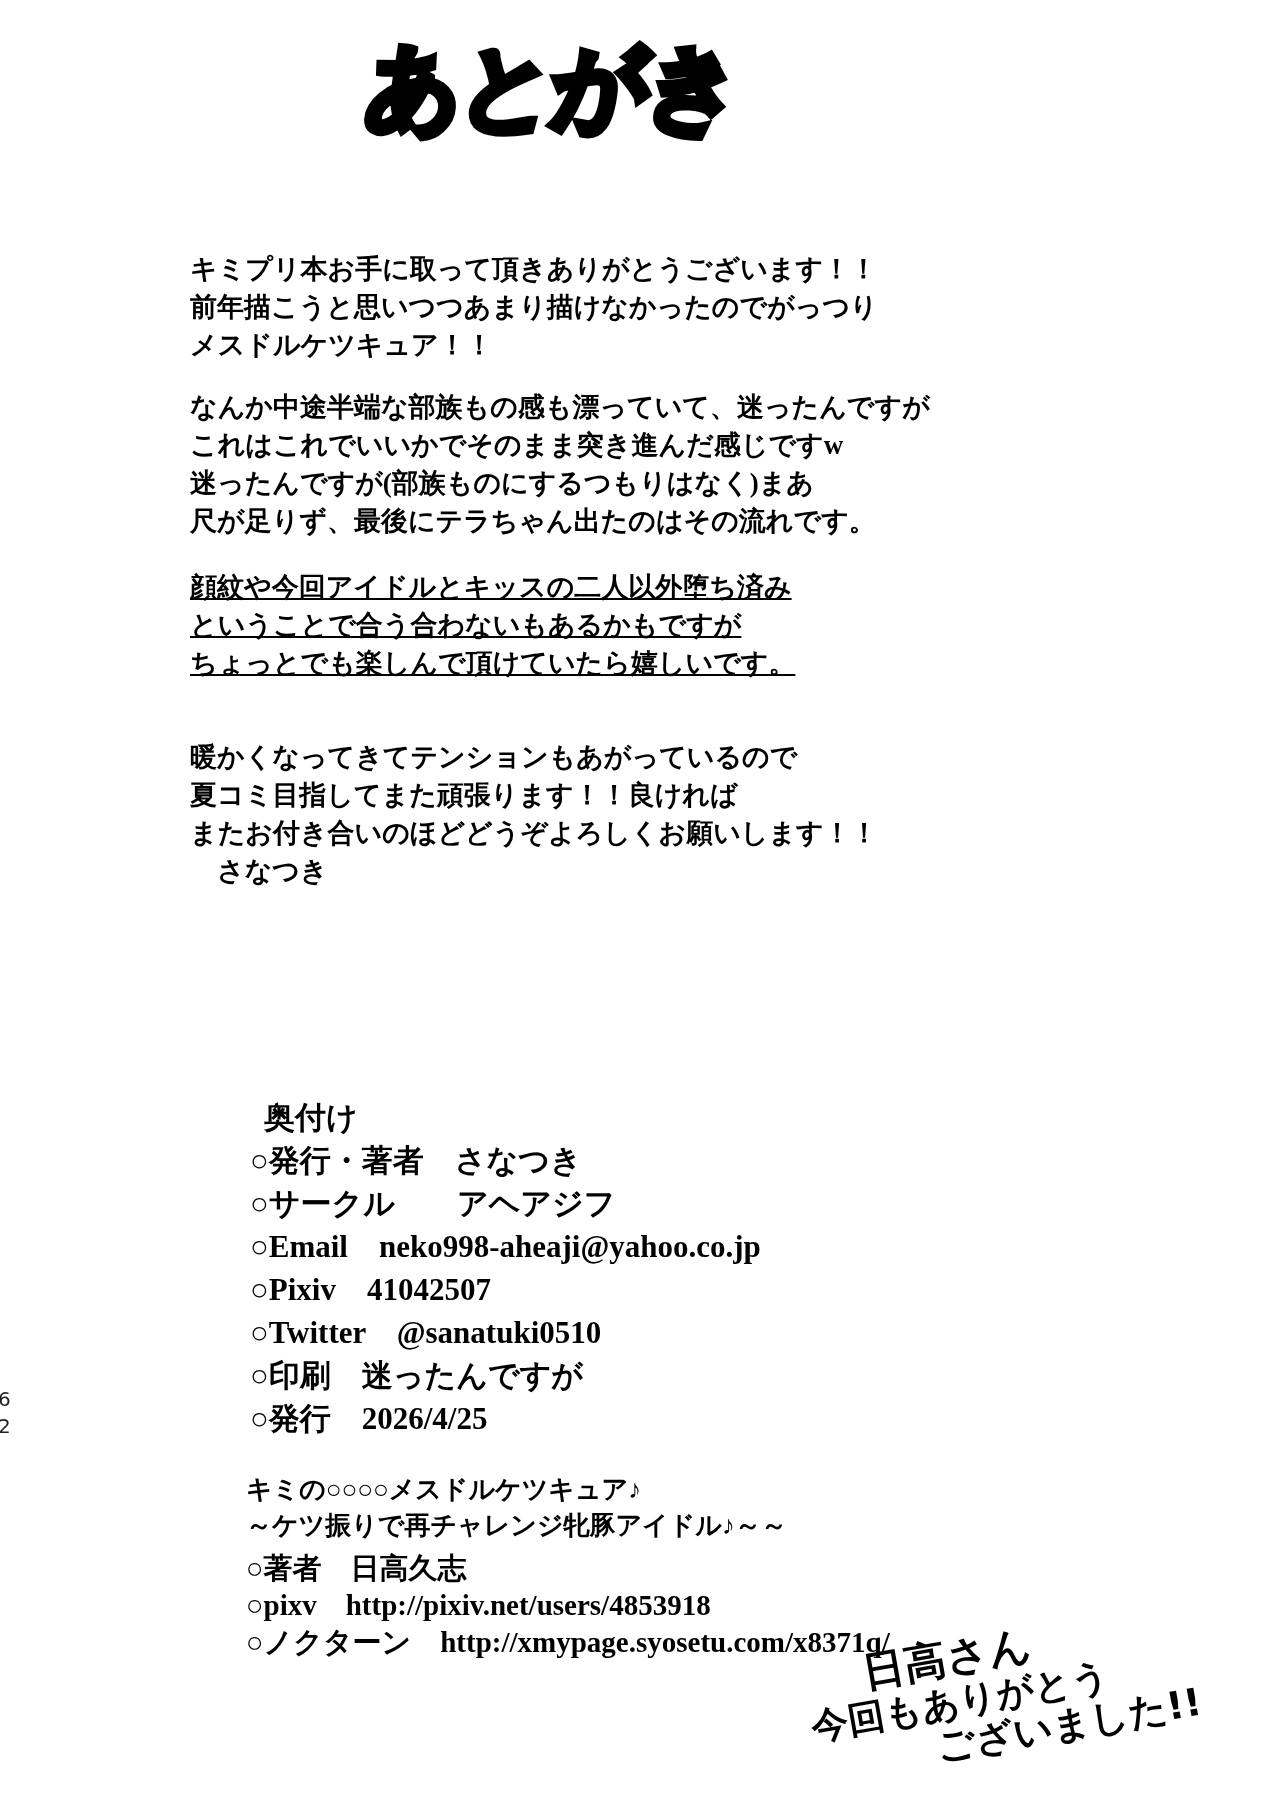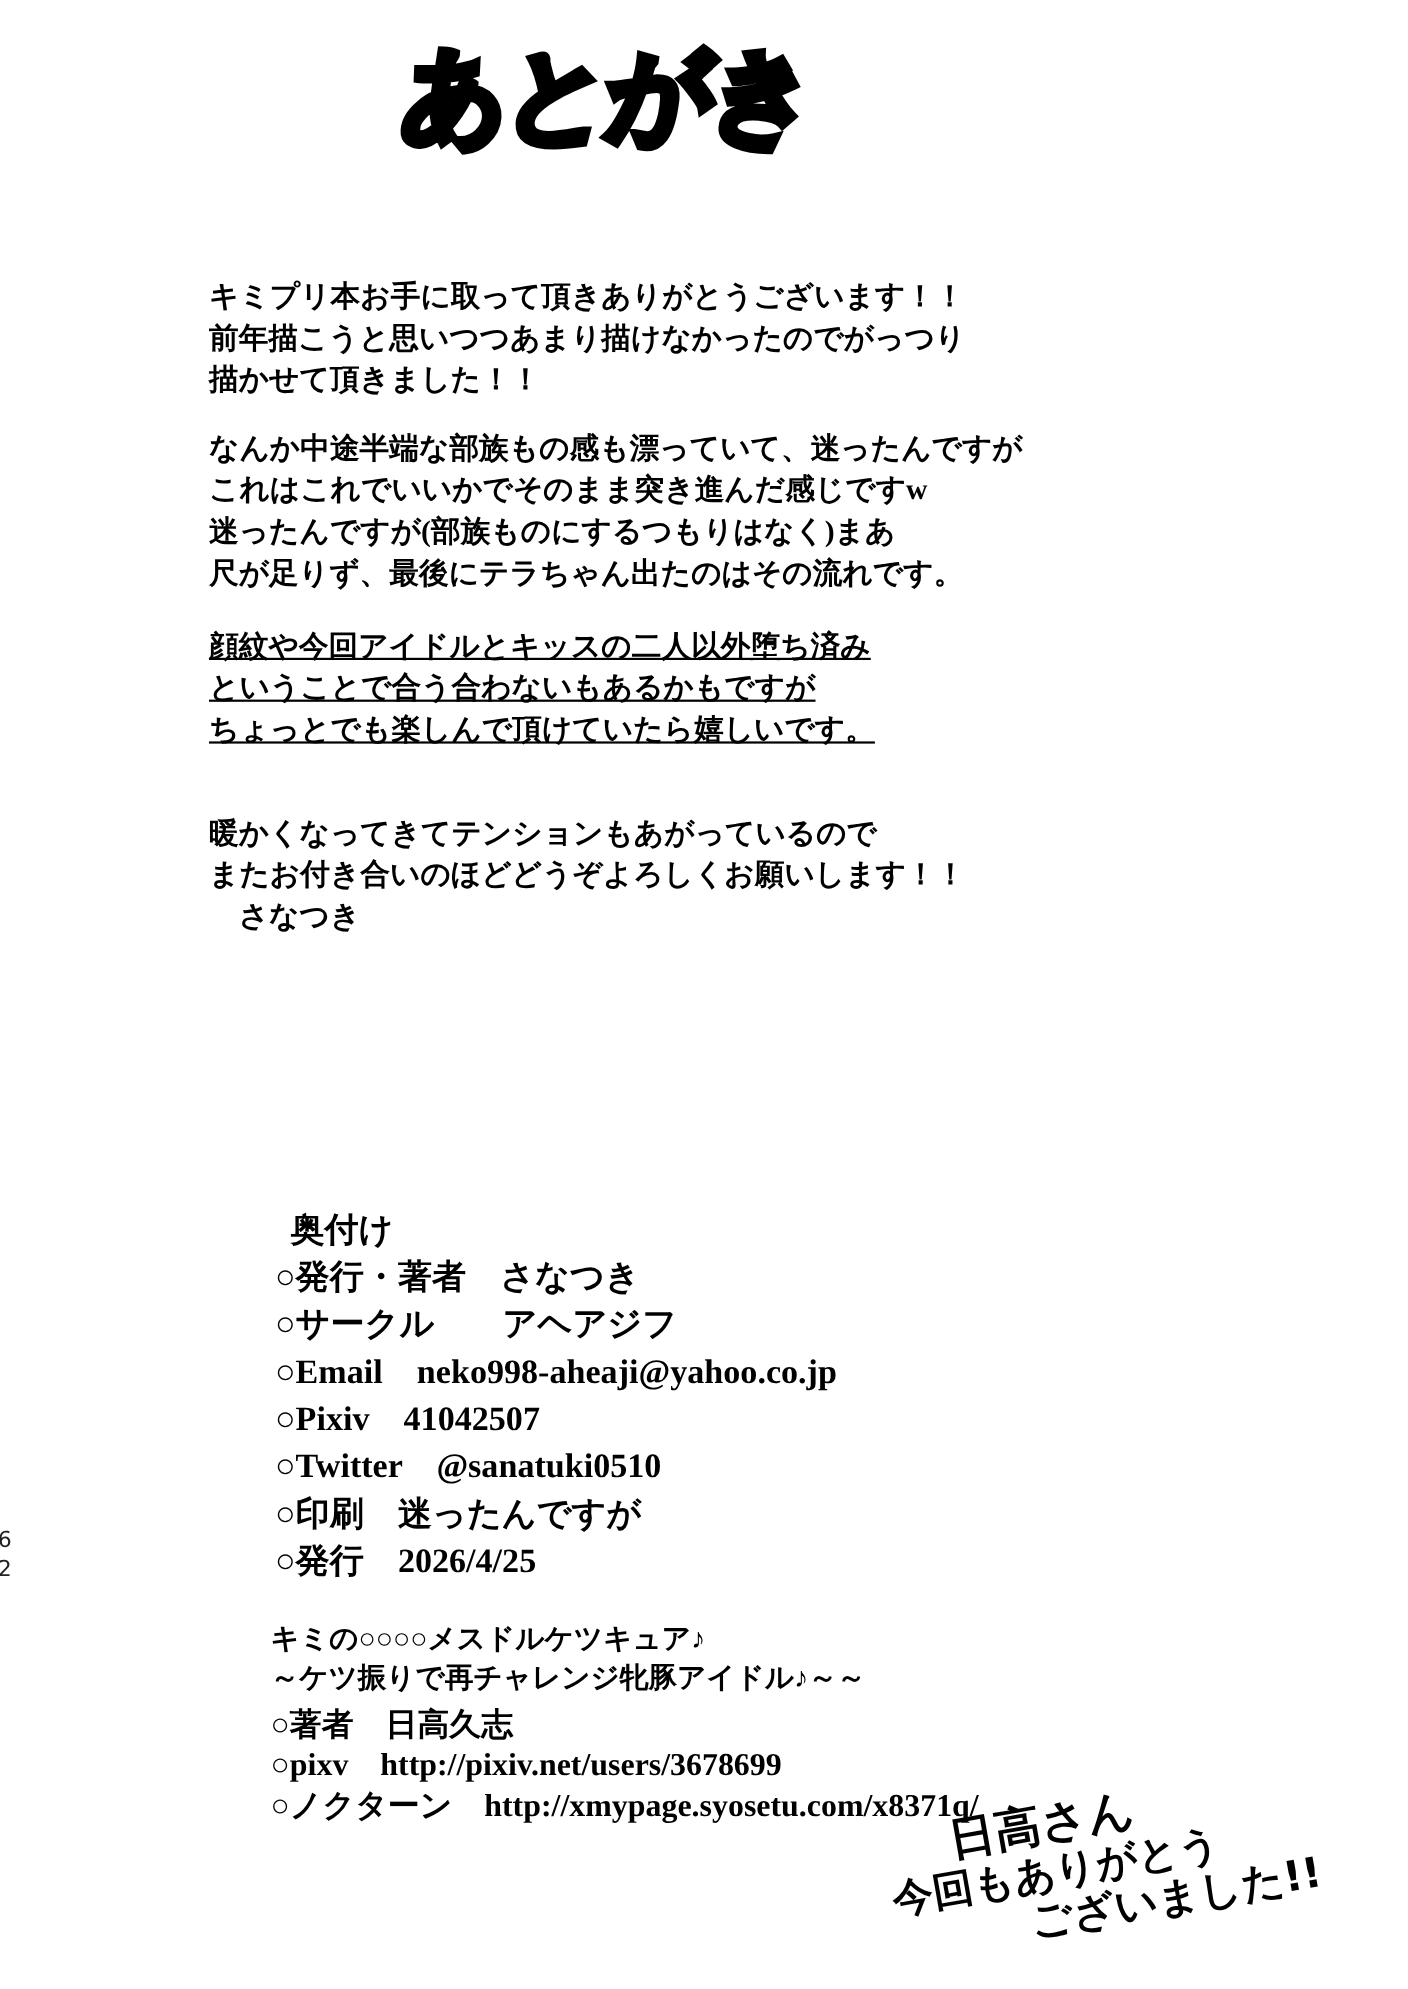--- a/index.html
+++ b/index.html
@@ -106,56 +106,57 @@
 
   <div class="pagenum">
     <div>6</div>
     <div>2</div>
   </div>
 
   <div class="body">
     <div class="para p1">
       <div class="line">キミプリ本お手に取って頂きありがとうございます！！</div>
       <div class="line">前年描こうと思いつつあまり描けなかったのでがっつり</div>
-      <div class="line">描かせて頂きました！！</div>
+      <div class="line">メスドルケツキュア！！</div>
     </div>
     <div class="para p2">
       <div class="line">なんか中途半端な部族もの感も漂っていて、迷ったんですが</div>
       <div class="line">これはこれでいいかでそのまま突き進んだ感じですw</div>
       <div class="line">迷ったんですが(部族ものにするつもりはなく)まあ</div>
       <div class="line">尺が足りず、最後にテラちゃん出たのはその流れです。</div>
     </div>
     <div class="para p3">
       <div class="line">顔紋や今回アイドルとキッスの二人以外堕ち済み</div>
       <div class="line">ということで合う合わないもあるかもですが</div>
       <div class="line">ちょっとでも楽しんで頂けていたら嬉しいです。</div>
     </div>
     <div class="para p4">
       <div class="line">暖かくなってきてテンションもあがっているので</div>
+      <div class="line">夏コミ目指してまた頑張ります！！良ければ</div>
       <div class="line">またお付き合いのほどどうぞよろしくお願いします！！</div>
     </div>
     <div class="signature">さなつき</div>
   </div>
 
   <div class="colophon">
     <div class="colophon-heading">奥付け</div>
     <div class="line">○発行・著者　さなつき</div>
     <div class="line">○サークル　　アヘアジフ</div>
     <div class="line">○Email　neko998-aheaji@yahoo.co.jp</div>
     <div class="line">○Pixiv　41042507</div>
     <div class="line">○Twitter　@sanatuki0510</div>
     <div class="line">○印刷　迷ったんですが</div>
     <div class="line">○発行　2026/4/25</div>
   </div>
 
   <div class="related">
     <div class="related-title">キミの○○○○メスドルケツキュア♪</div>
     <div class="related-title">～ケツ振りで再チャレンジ牝豚アイドル♪～～</div>
     <div class="related-entry first">○著者　日高久志</div>
-    <div class="related-entry">○pixv　http://pixiv.net/users/3678699</div>
+    <div class="related-entry">○pixv　http://pixiv.net/users/4853918</div>
     <div class="related-entry">○ノクターン　http://xmypage.syosetu.com/x8371q/</div>
   </div>
 
   <div class="handnote">
     <div class="hand-line hl1">日高さん</div>
     <div class="hand-line hl2">今回もありがとう</div>
     <div class="hand-line hl3">ございました!!</div>
   </div>
 
 </div>

